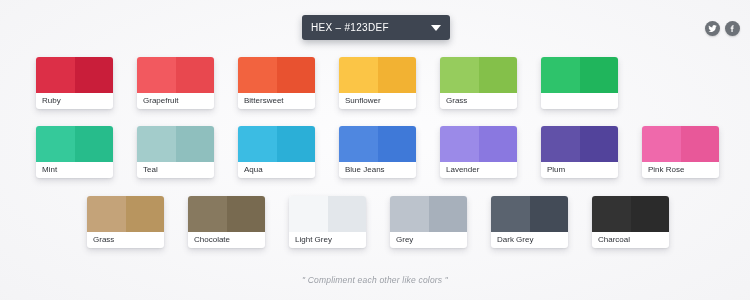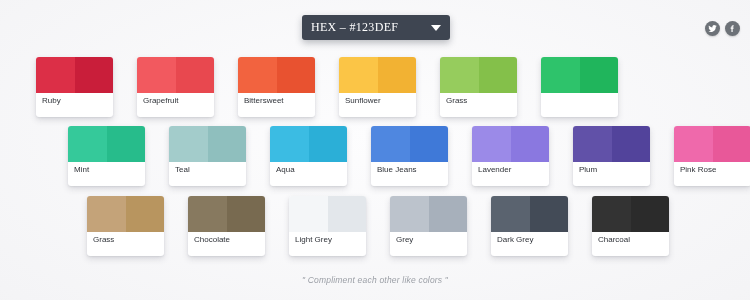--- a/index.html
+++ b/index.html
@@ -37,25 +37,24 @@
     border-radius: 3px;
     box-shadow: 0 3px 7px rgba(40,45,58,0.30);
     display: flex;
     align-items: center;
     padding: 0 9px;
     box-sizing: border-box;
     cursor: pointer;
   }
   .hex-select .hex-label {
     color: #ffffff;
-    font-size: 12px;
+    font-size: 10px;
     letter-spacing: 0.3px;
     flex: 1;
     white-space: nowrap;
-    font-family: Liberation Serif, serif;
   }
   .caret {
     width: 0;
     height: 0;
     border-left: 5px solid transparent;
     border-right: 5px solid transparent;
     border-top: 6px solid #ffffff;
     margin-left: 6px;
   }
 
@@ -80,38 +79,38 @@
   }
   .social-btn svg { display: block; }
 
   
   .row {
     position: absolute;
     display: flex;
     gap: 24px;
   }
   #row-0 { left: 36px; top: 57px; }
-  #row-1 { left: 36px; top: 126px; margin-left: 32px; }
+  #row-1 { left: 36px; top: 126px; }
   #row-2 { left: 87px; top: 196px; }
 
   .card {
     width: 77px;
     background: #ffffff;
     border-radius: 3px;
     box-shadow: 0 3px 6px rgba(60,64,78,0.16), 0 1px 2px rgba(60,64,78,0.10);
     overflow: hidden;
     cursor: pointer;
   }
   .swatch {
     display: flex;
     height: 36px;
   }
   .swatch .half { flex: 1; }
   .card-label {
-    height: 24px;
+    height: 16px;
     line-height: 16px;
     padding-left: 6px;
     font-size: 8px;
     color: #2f3238;
     white-space: nowrap;
     overflow: hidden;
   }
 
   
   .footer-quote {

